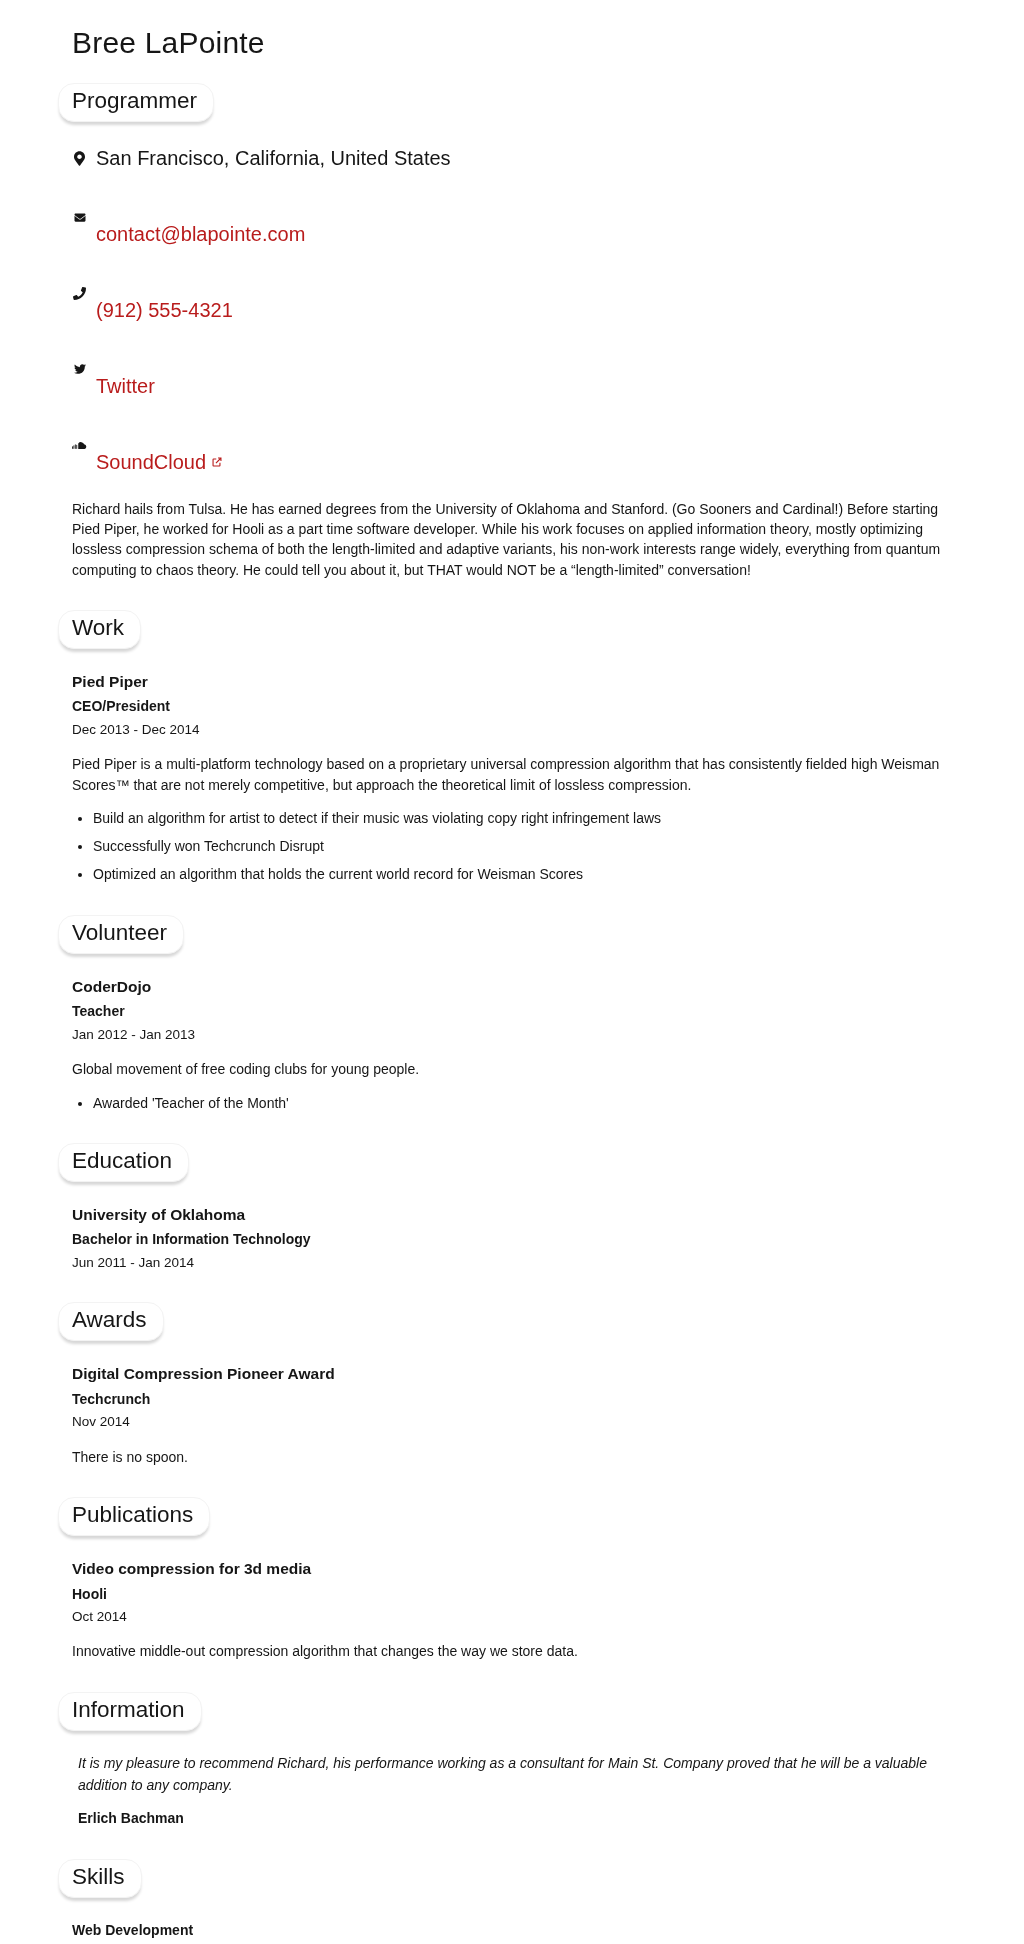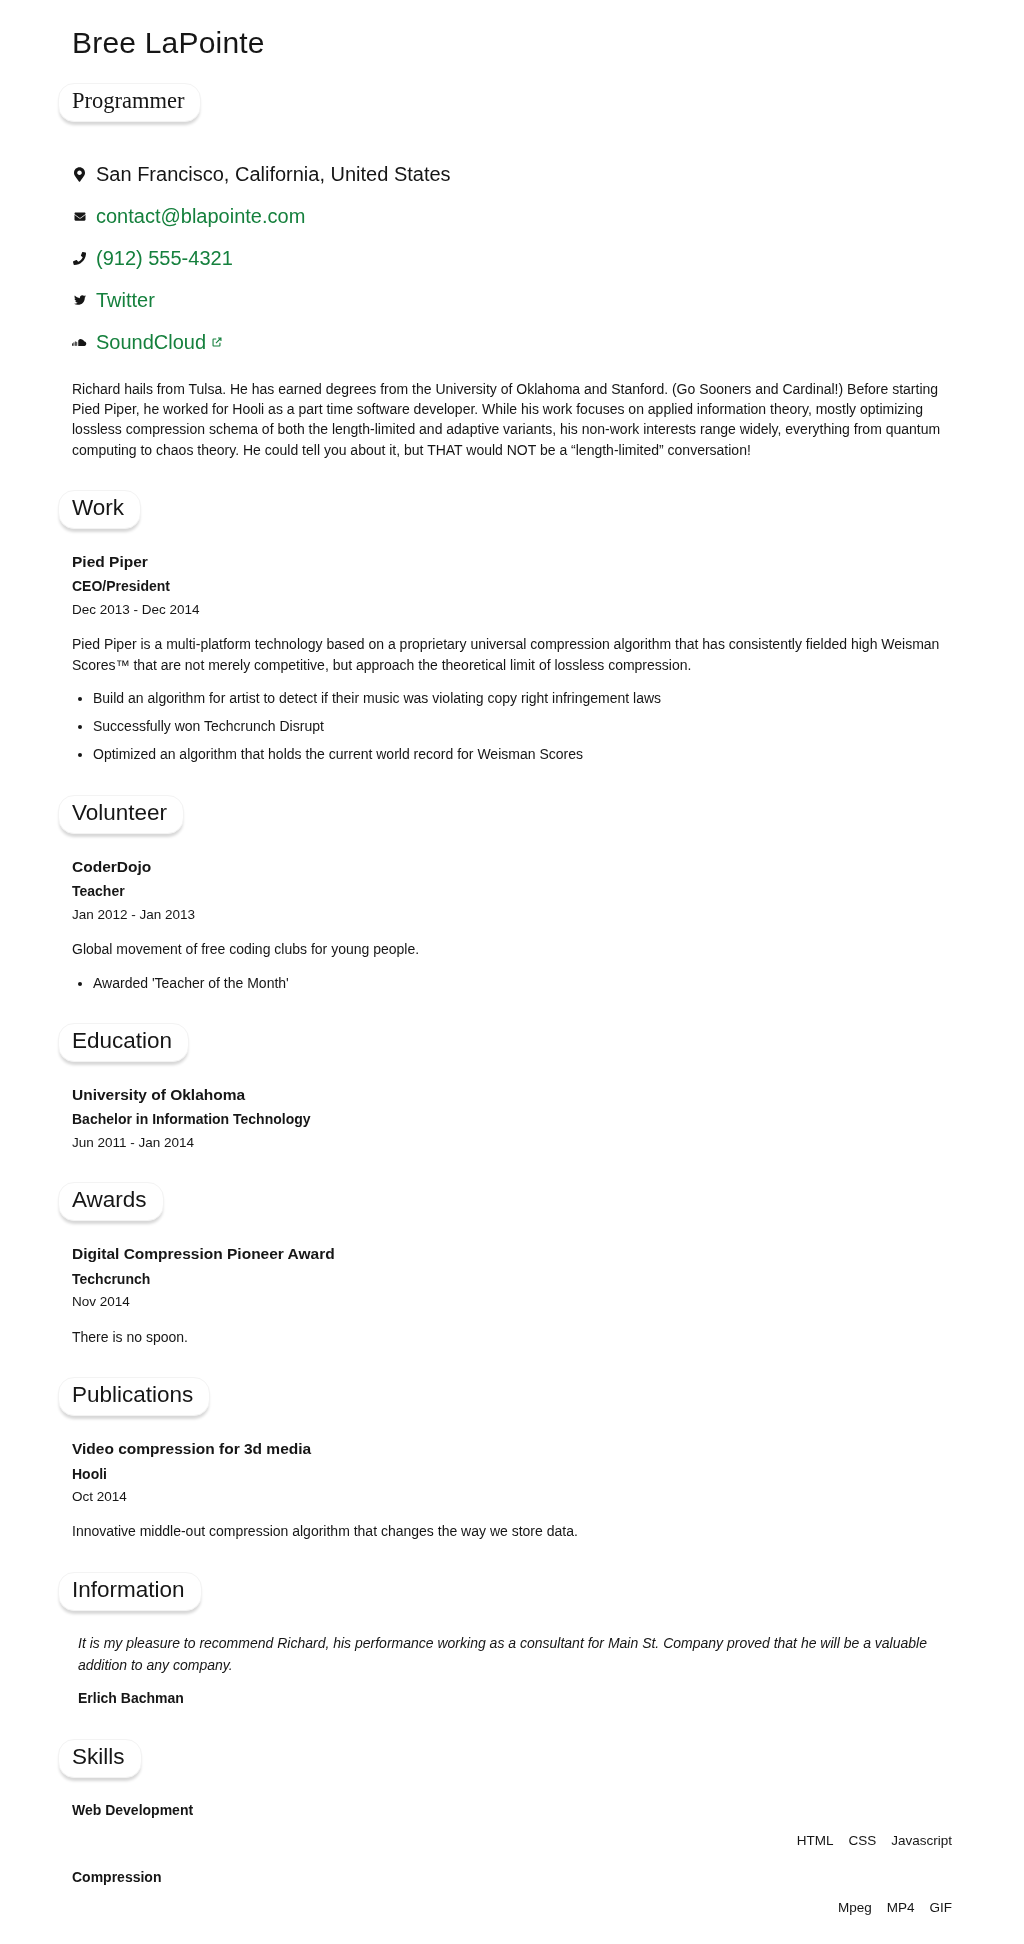--- a/index.html
+++ b/index.html
@@ -28,46 +28,47 @@
     font-size: 22.5px;
     font-weight: 400;
     line-height: 1.25;
     padding: 3px 16px 6px 13px;
     margin: 0 0 0 -14px;
     border: 1px solid #f3f3f3;
     border-radius: 16px;
     background: #ffffff;
     box-shadow: 0 4px 3px -1px rgba(0,0,0,0.16);
   }
-  .label-pill { margin-bottom: 16px; font-family: Liberation Serif, serif; }
+  .label-pill { margin-bottom: 0; }
   ul.contact {
     list-style: none;
     margin: 22px 0 0 0;
     padding: 0;
   }
   ul.contact li {
     display: flex;
     align-items: center;
     margin-bottom: 13px;
     font-size: 20px;
   }
   ul.contact li .cicon {
     width: 15px;
     display: inline-flex;
     justify-content: center;
     margin-right: 9px;
     flex: 0 0 auto;
   }
   ul.contact li svg { display: block; }
   ul.contact a {
-    color: #15803d;
+    color: #b91c1c;
     text-decoration: none;
     display: inline-flex;
     align-items: center;
     gap: 5px;
+    margin-top: 34px;
   }
   .summary { margin: 22px 0 0 0; }
   p { margin: 0; }
   section { margin-top: 30px; }
   .section-head { margin-bottom: 22px; }
   h3.entity {
     font-size: 15.5px;
     font-weight: 700;
     margin: 0 0 3px 0;
   }

